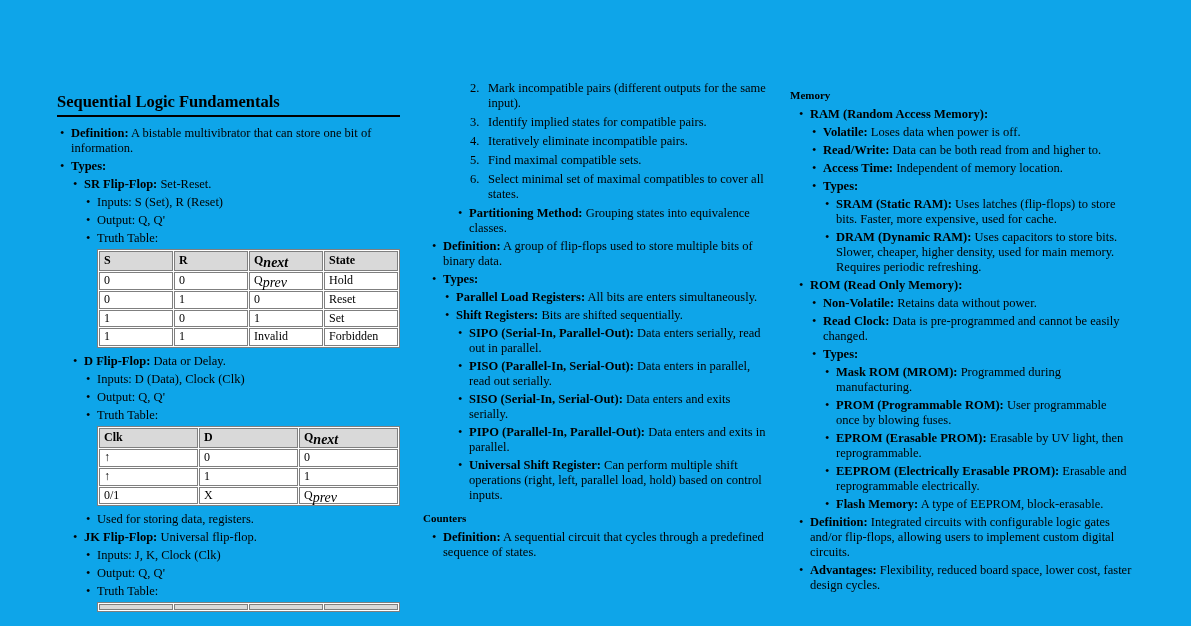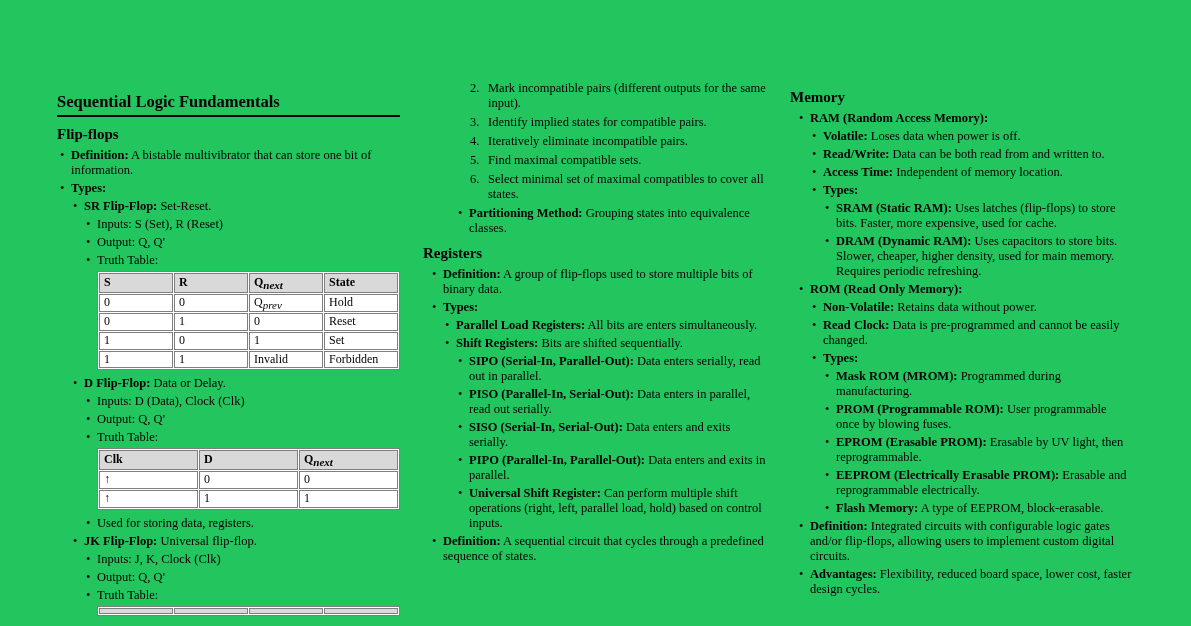--- a/index.html
+++ b/index.html
@@ -1,48 +1,47 @@
 <!DOCTYPE html>
 <html><head>
 <meta charset="utf-8">
 <style>
   html,body{margin:0;padding:0;background:#ffffff;}
   body{width:1191px;height:626px;overflow:hidden;font-family:"Liberation Serif",serif;color:#000;}
-  #page{position:relative;width:1191px;height:626px;background:#22c55e;overflow:hidden;}
+  #page{position:relative;width:1191px;height:626px;background:#0ea5e9;overflow:hidden;}
   .col{position:absolute;top:0;}
   #col-left{left:57px;top:93px;width:343px;}
   #col-middle{left:423px;top:81px;width:346px;}
   #col-right{left:790px;top:80px;width:342px;}
 
   .h1{font-size:16.5px;font-weight:bold;border-bottom:2px solid #000;padding-bottom:4px;margin:12px 0 9px 0;white-space:nowrap;line-height:1.1;}
   .col .h1:first-child{margin-top:0;}
-  .h2{font-size:15px;font-weight:bold;margin:9px 0 5px 0;line-height:1.15;}
+  .h2{font-size:11px;font-weight:bold;margin:9px 0 5px 0;line-height:1.15;}
 
   .li{display:flex;margin-bottom:3px;line-height:1.2;font-size:12.5px;}
   .li .marker{flex:none;width:11px;}
   .li .content{flex:1;min-width:0;}
   .lv1{margin-left:9px;}  .lv2{margin-left:22px;}  .lv3{margin-left:35px;}
   #col-left .lv1{margin-left:3px;} #col-left .lv2{margin-left:16px;} #col-left .lv3{margin-left:29px;}
   .oli{display:flex;margin-left:47px;margin-bottom:4px;line-height:1.2;font-size:12.5px;}
   .oli .num{flex:none;width:18px;}
   .oli .content{flex:1;min-width:0;}
   strong{font-weight:bold;}
 
   table.truth{border-collapse:separate;border-spacing:1px;border:1px solid #7f7f7f;margin:2px 0 6px 40px;width:303px;table-layout:fixed;background:#fff;}
   table.truth th,table.truth td{border:1px solid #7f7f7f;font-size:12px;text-align:left;padding:1px 4px;vertical-align:top;line-height:1.15;}
   table.truth th{background:#d9d9d9;font-weight:bold;padding:2px 4px;}
-  sub{font-style:italic;font-size:11px;line-height:0;}
+  sub{font-style:italic;font-size:14px;line-height:0;}
 </style>
 </head>
 <body>
 
 <div id="page">
   <div class="col" id="col-left">
       <div class="h1">Sequential Logic Fundamentals</div>
-      <div class="h2">Flip-flops</div>
       <div class="li lv1">
         <span class="marker">•</span>
         <span class="content"><strong>Definition:</strong><span> A bistable multivibrator that can store one bit of information.</span></span>
       </div>
       <div class="li lv1">
         <span class="marker">•</span>
         <span class="content"><strong>Types:</strong></span>
       </div>
       <div class="li lv2">
         <span class="marker">•</span>
@@ -124,20 +123,25 @@
           <tr>
             <td><span>↑</span></td>
             <td><span>0</span></td>
             <td><span>0</span></td>
           </tr>
           <tr>
             <td><span>↑</span></td>
             <td><span>1</span></td>
             <td><span>1</span></td>
           </tr>
+          <tr>
+            <td><span>0/1</span></td>
+            <td><span>X</span></td>
+            <td><span>Q</span><sub>prev</sub></td>
+          </tr>
         </tbody>
       </table>
       <div class="li lv3">
         <span class="marker">•</span>
         <span class="content"><span>Used for storing data, registers.</span></span>
       </div>
       <div class="li lv2">
         <span class="marker">•</span>
         <span class="content"><strong>JK Flip-Flop:</strong><span> Universal flip-flop.</span></span>
       </div>
@@ -182,21 +186,20 @@
         <span class="content">Find maximal compatible sets.</span>
       </div>
       <div class="oli">
         <span class="num">6.</span>
         <span class="content">Select minimal set of maximal compatibles to cover all states.</span>
       </div>
       <div class="li lv3">
         <span class="marker">•</span>
         <span class="content"><strong>Partitioning Method:</strong><span> Grouping states into equivalence classes.</span></span>
       </div>
-      <div class="h2">Registers</div>
       <div class="li lv1">
         <span class="marker">•</span>
         <span class="content"><strong>Definition:</strong><span> A group of flip-flops used to store multiple bits of binary data.</span></span>
       </div>
       <div class="li lv1">
         <span class="marker">•</span>
         <span class="content"><strong>Types:</strong></span>
       </div>
       <div class="li lv2">
         <span class="marker">•</span>
@@ -219,38 +222,39 @@
         <span class="content"><strong>SISO (Serial-In, Serial-Out):</strong><span> Data enters and exits serially.</span></span>
       </div>
       <div class="li lv3">
         <span class="marker">•</span>
         <span class="content"><strong>PIPO (Parallel-In, Parallel-Out):</strong><span> Data enters and exits in parallel.</span></span>
       </div>
       <div class="li lv3">
         <span class="marker">•</span>
         <span class="content"><strong>Universal Shift Register:</strong><span> Can perform multiple shift operations (right, left, parallel load, hold) based on control inputs.</span></span>
       </div>
+      <div class="h2">Counters</div>
       <div class="li lv1">
         <span class="marker">•</span>
         <span class="content"><strong>Definition:</strong><span> A sequential circuit that cycles through a predefined sequence of states.</span></span>
       </div>
     </div>
   <div class="col" id="col-right">
       <div class="h2">Memory</div>
       <div class="li lv1">
         <span class="marker">•</span>
         <span class="content"><strong>RAM (Random Access Memory):</strong></span>
       </div>
       <div class="li lv2">
         <span class="marker">•</span>
         <span class="content"><strong>Volatile:</strong><span> Loses data when power is off.</span></span>
       </div>
       <div class="li lv2">
         <span class="marker">•</span>
-        <span class="content"><strong>Read/Write:</strong><span> Data can be both read from and written to.</span></span>
+        <span class="content"><strong>Read/Write:</strong><span> Data can be both read from and higher to.</span></span>
       </div>
       <div class="li lv2">
         <span class="marker">•</span>
         <span class="content"><strong>Access Time:</strong><span> Independent of memory location.</span></span>
       </div>
       <div class="li lv2">
         <span class="marker">•</span>
         <span class="content"><strong>Types:</strong></span>
       </div>
       <div class="li lv3">

